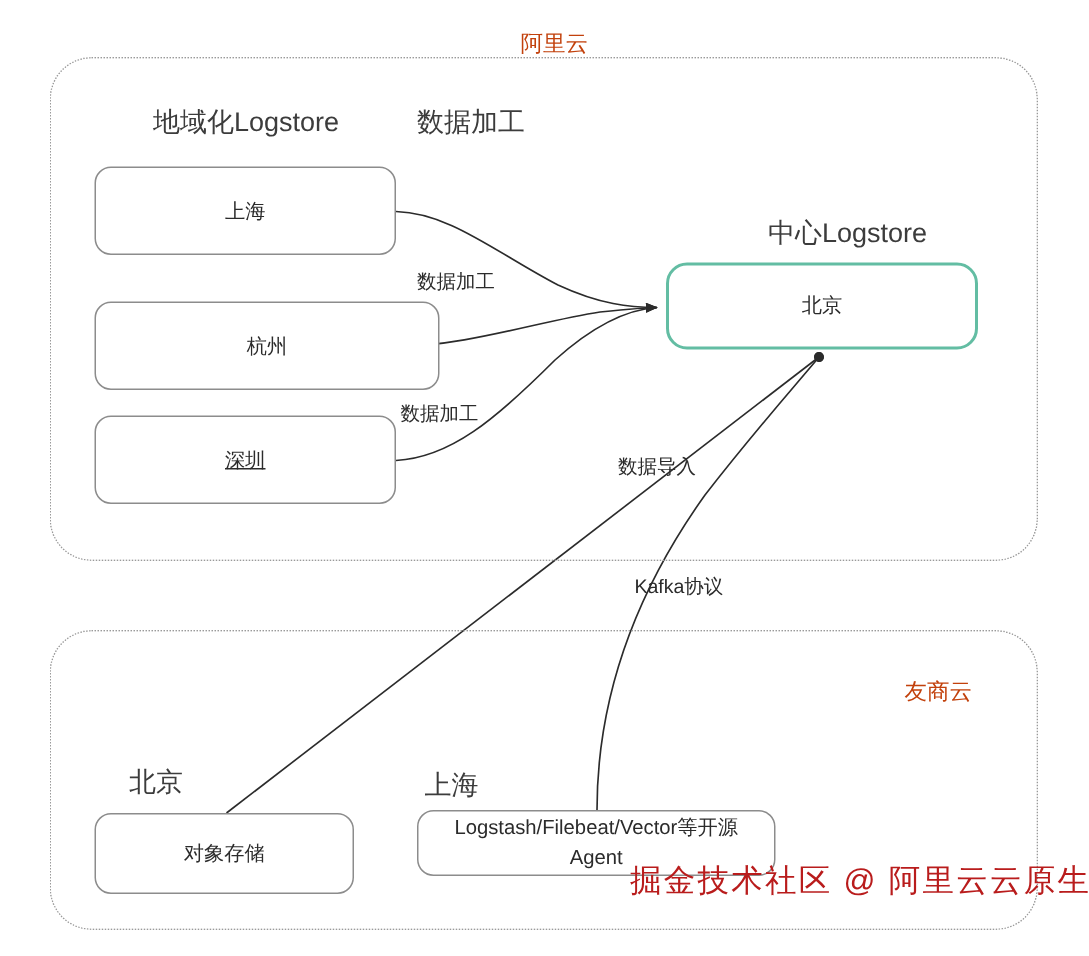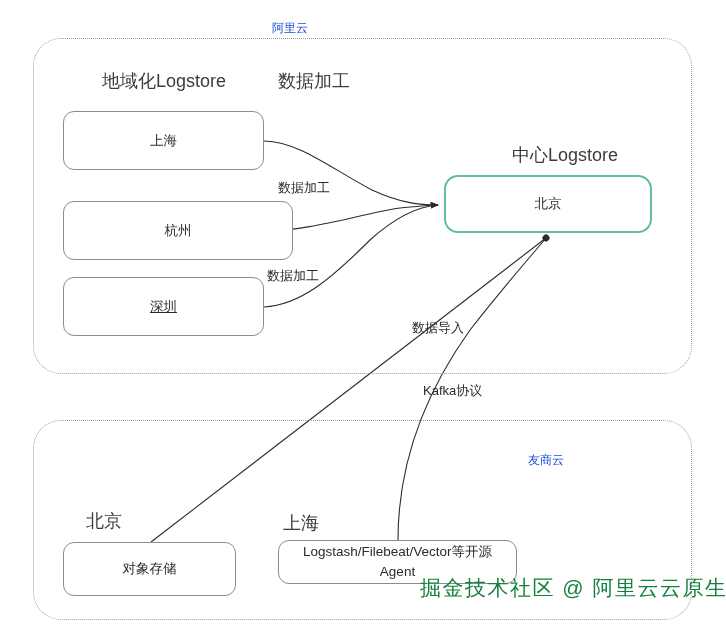--- a/index.html
+++ b/index.html
@@ -28,23 +28,23 @@
   }
   .group-box {
     position: absolute;
     border: 1.4px dotted #9a9a9a;
     border-radius: 28px;
     box-sizing: border-box;
     background: transparent;
   }
   .group-title {
     position: absolute;
-    font-size: 12px;
-    color: #1d4ed8;
-    text-align: left;
+    font-size: 15px;
+    color: #c2410c;
+    text-align: right;
     white-space: nowrap;
     line-height: 1;
   }
   .node {
     position: absolute;
     box-sizing: border-box;
     border: 1.2px solid #8c8c8c;
     border-radius: 11px;
     background: #ffffff;
     display: flex;
@@ -71,21 +71,21 @@
     position: absolute;
     font-size: 13px;
     color: #2b2b2b;
     white-space: nowrap;
     line-height: 1;
     background: transparent;
   }
   .watermark {
     position: absolute;
     font-size: 21px;
-    color: #15803d;
+    color: #b91c1c;
     white-space: nowrap;
     letter-spacing: 1.5px;
     line-height: 1;
     font-weight: 400;
   }
 </style>
 </head>
 <body>
 
 <div id="canvas">
@@ -140,19 +140,19 @@
         <span>对象存储</span>
       </div>
       <div class="node" style="left: 278px; top: 540px; width: 239px; height: 44px;">
         <span>Logstash/Filebeat/Vector等开源 Agent</span>
       </div>
     </div>
 
   <div id="edge-label-layer">
       <div class="edge-label" style="left: 278px; top: 181px;">数据加工</div>
       <div class="edge-label" style="left: 267px; top: 269px;">数据加工</div>
-      <div class="edge-label" style="left: 412px; top: 321px;">数据导入</div>
+      <div class="edge-label" style="left: 412px; top: 304px;">数据导入</div>
       <div class="edge-label" style="left: 423px; top: 384px;">Kafka协议</div>
     </div>
 
   <div class="watermark" style="left:420px; top:577px;">掘金技术社区 @ 阿里云云原生</div>
 
 </div>
 
 </body></html>

